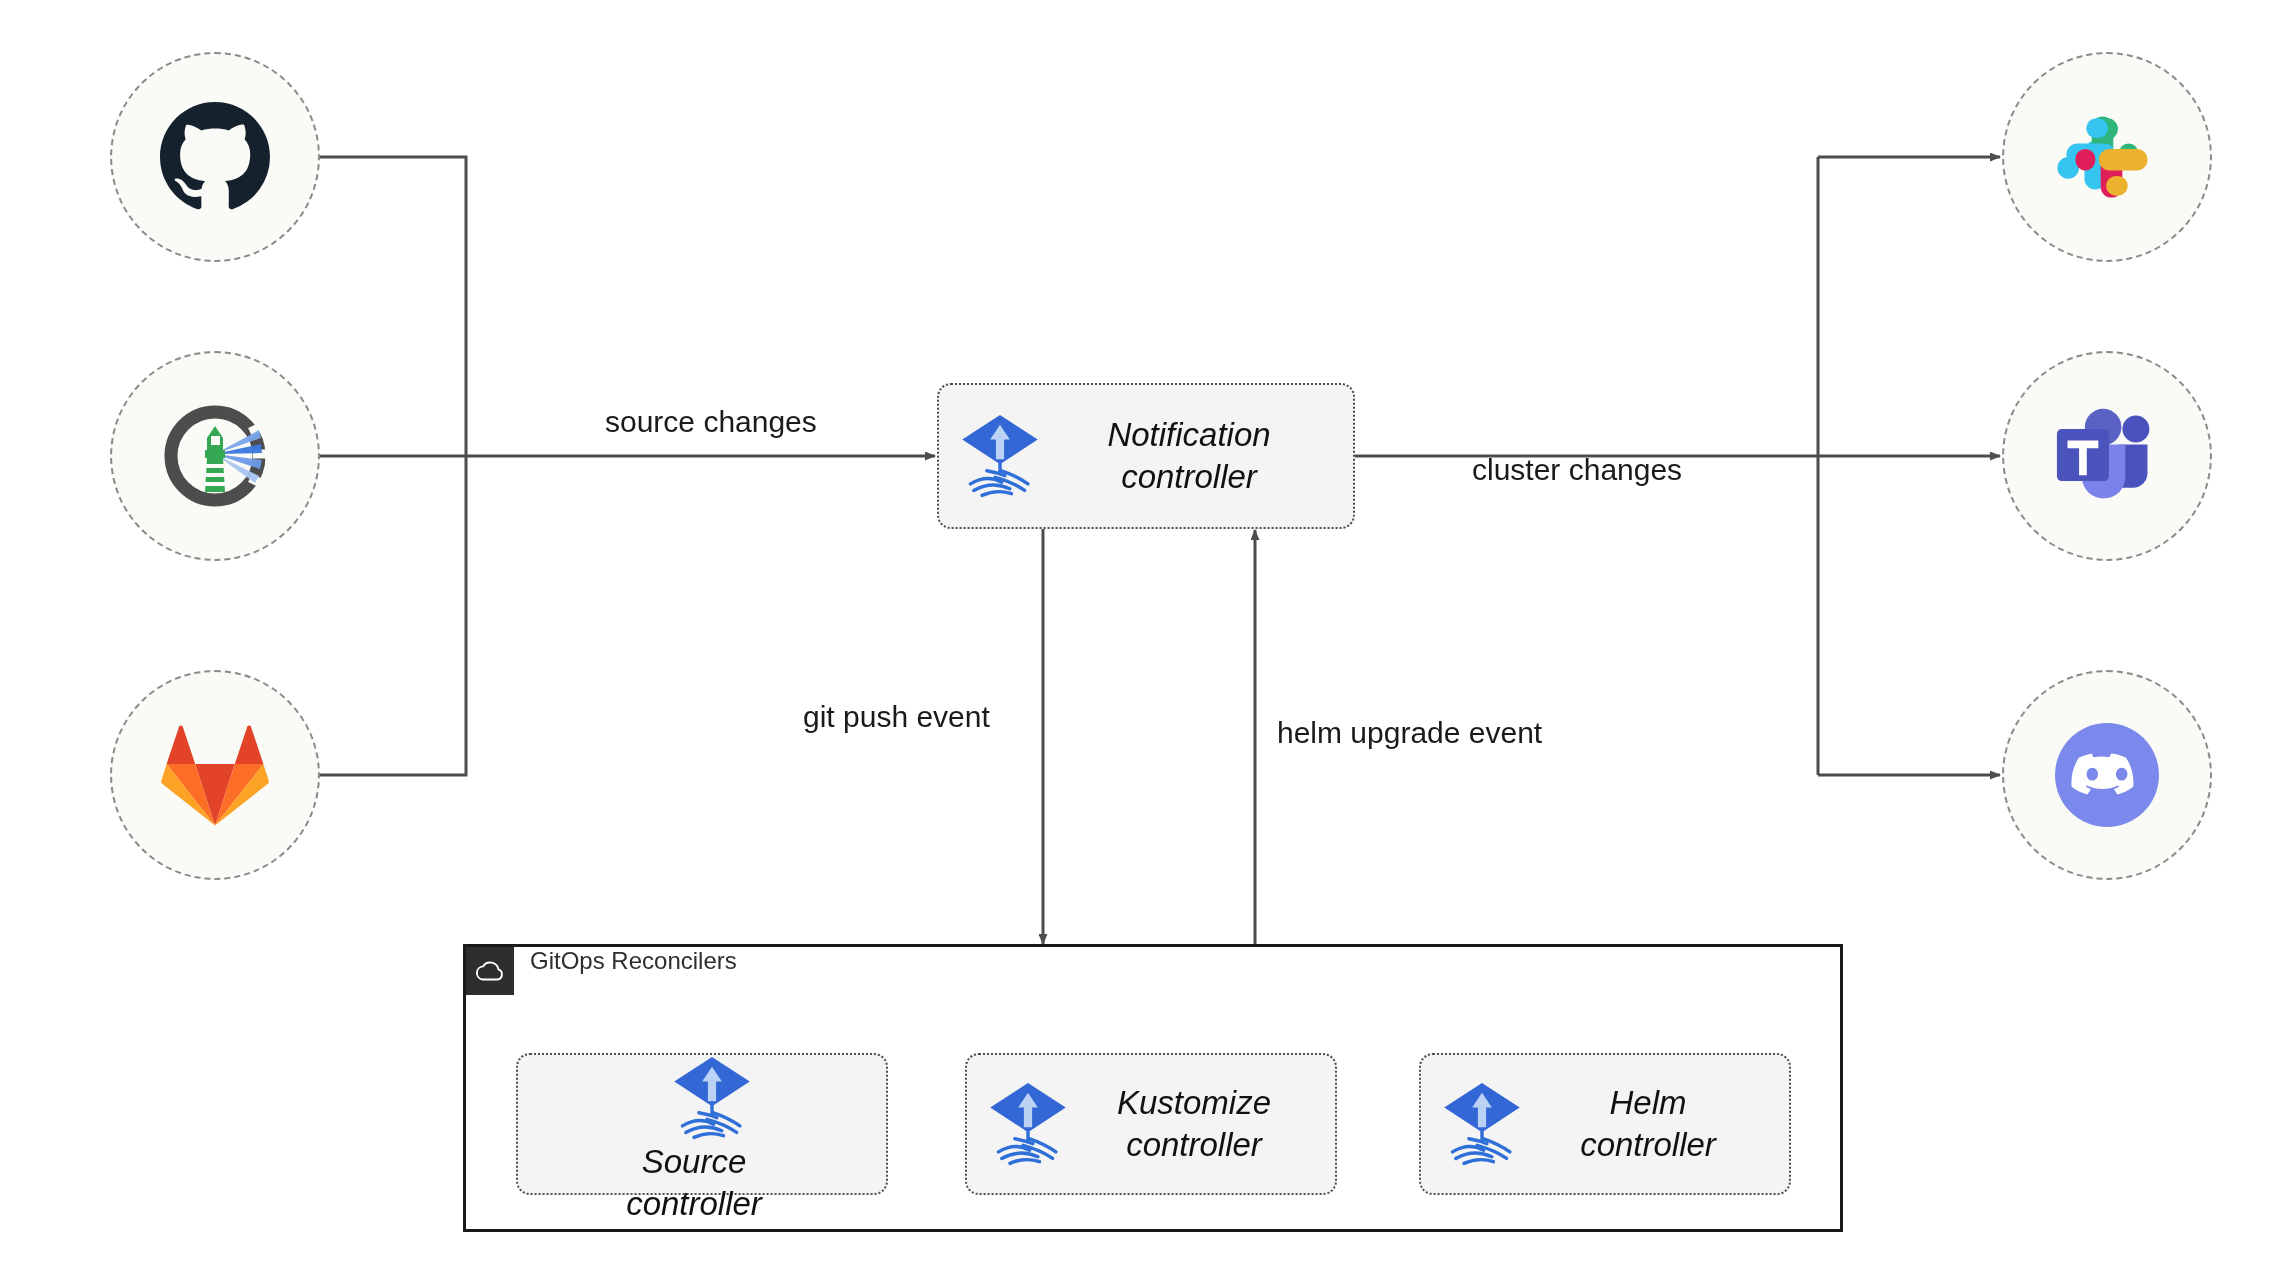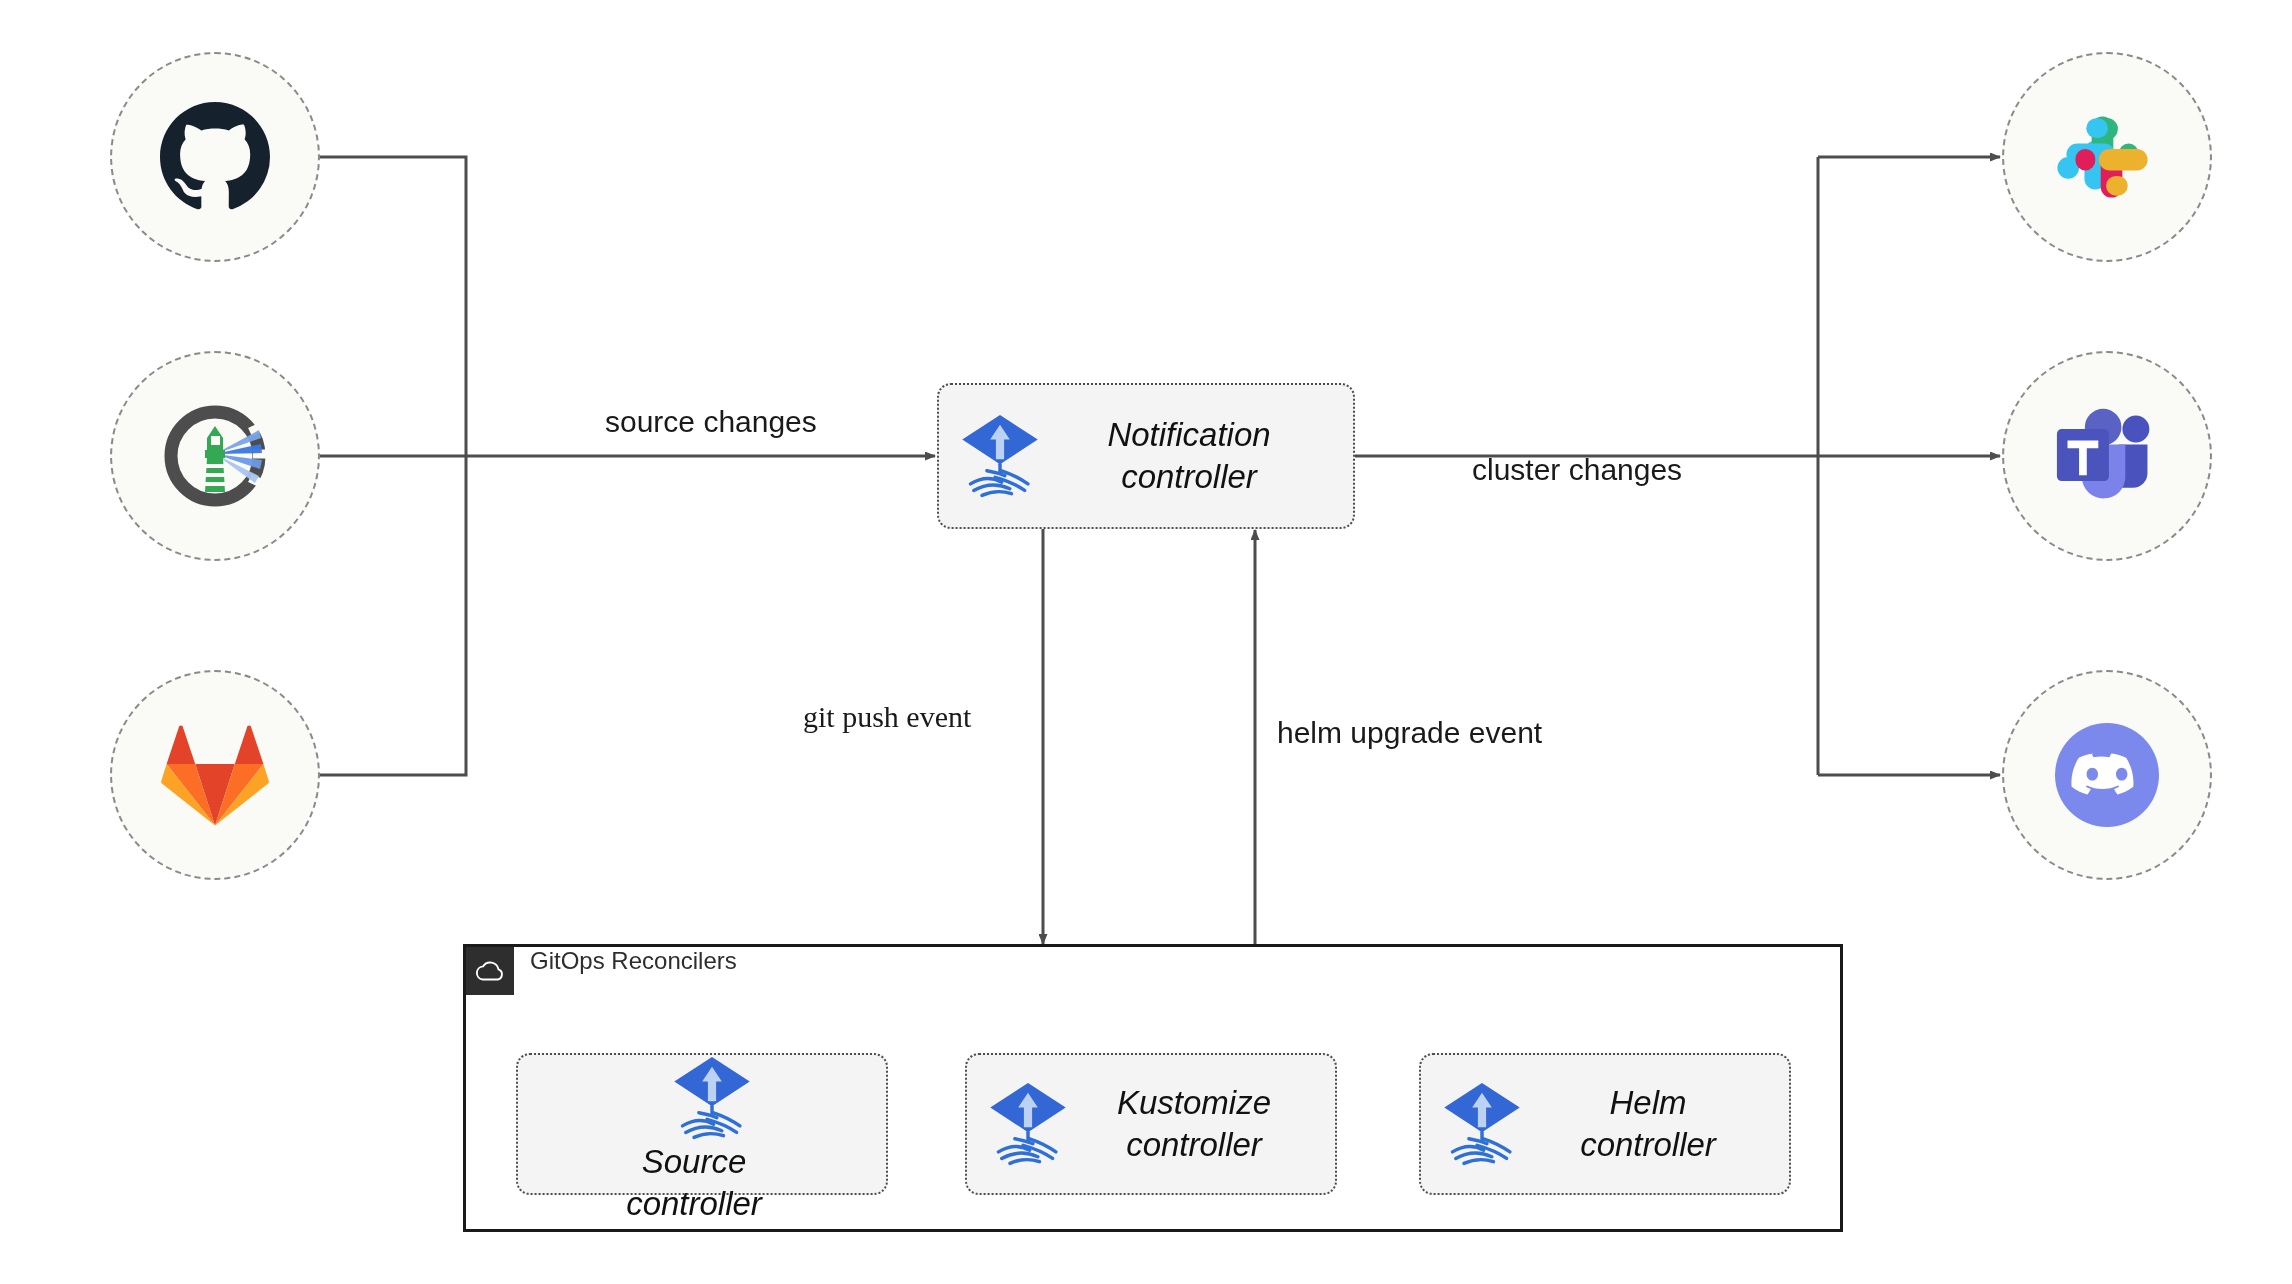--- a/index.html
+++ b/index.html
@@ -308,17 +308,17 @@
       </svg>
       <div class="ctrl-label">Helm
 controller</div>
     </div>
   </div>
 
   <div class="edge-label" style="left:581px; top:405px;margin-left:24px;">source changes</div>
 
   <div class="edge-label" style="left:1472px; top:405px;margin-top:48px;">cluster changes</div>
 
-  <div class="edge-label" style="left:803px; top:700px;font-family:Liberation Serif, serif;">git push event</div>
+  <div class="edge-label" style="left:803px; top:700px;">git push event</div>
 
   <div class="edge-label" style="left:1277px; top:716px;">helm upgrade event</div>
 
 </div>
 
 </body></html>

